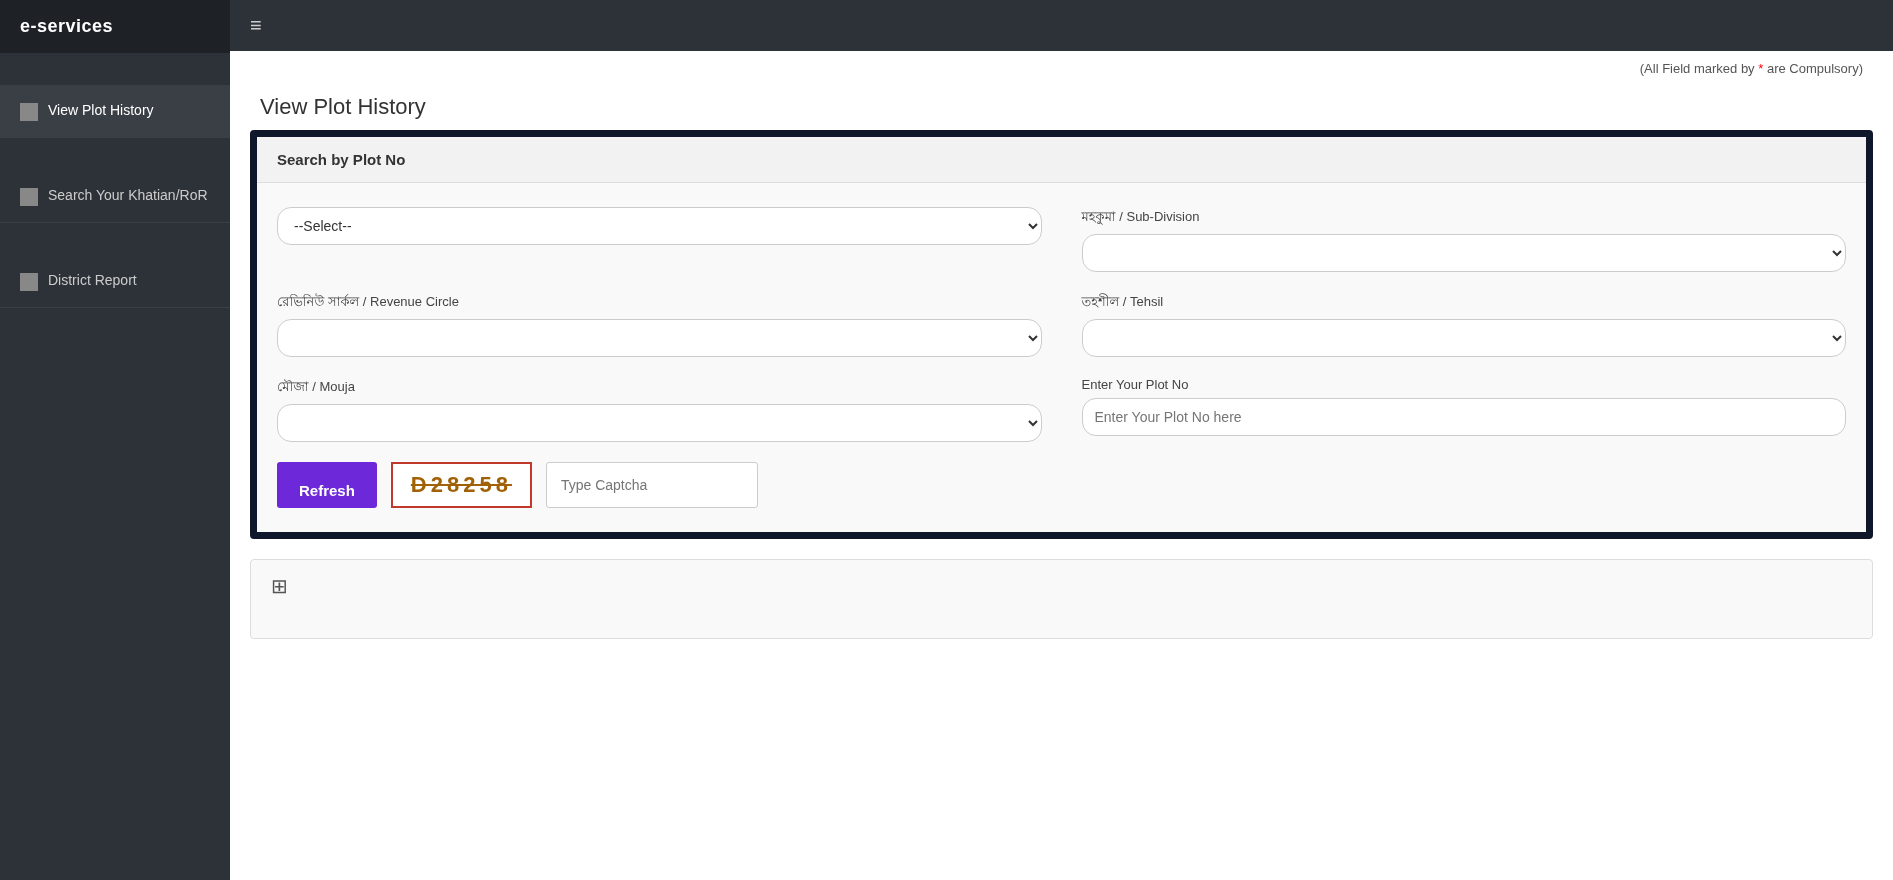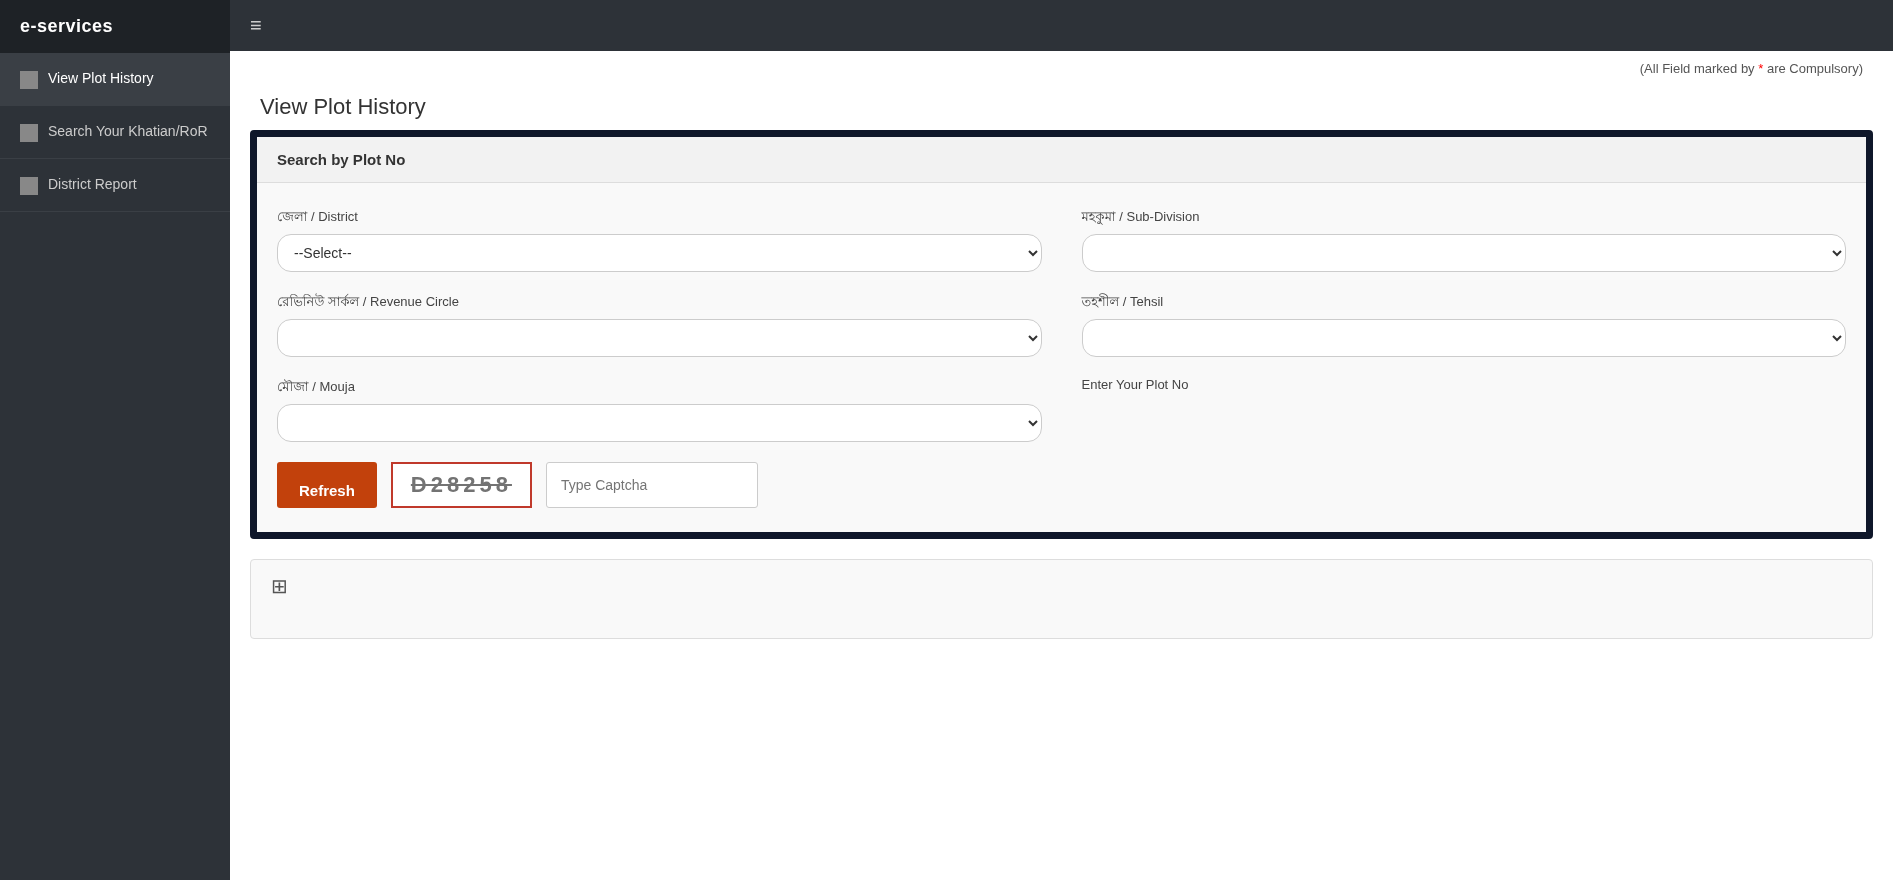--- a/index.html
+++ b/index.html
@@ -6,20 +6,21 @@
     body { font-family: Arial, sans-serif; display: flex; height: 100vh; background: #f4f4f4; }
 
     
     .sidebar {
       width: 230px;
       min-width: 230px;
       background: #2d3238;
       color: #ccc;
       display: flex;
       flex-direction: column;
+      gap: 32px;
     }
     .sidebar-header {
       background: #1e2226;
       padding: 16px 20px;
       color: #fff;
       font-size: 18px;
       font-weight: bold;
       letter-spacing: 0.5px;
     }
     .sidebar-item {
@@ -136,37 +137,37 @@
     .form-select { appearance: auto; }
 
     
     .captcha-row {
       display: flex;
       align-items: center;
       gap: 14px;
       margin-top: 10px;
     }
     .btn-refresh {
-      background: #c2410c;
+      background: #6d28d9;
       color: #fff;
       border: none;
       padding: 20px 22px;
       font-size: 15px;
       font-weight: bold;
       border-radius: 3px;
       cursor: pointer;
       height: 46px;
     }
     .captcha-display {
       border: 2px solid #c0392b;
       padding: 8px 18px;
       font-size: 22px;
       font-weight: bold;
       text-decoration: line-through;
-      color: #737373;
+      color: #a16207;
       background: #fff;
       letter-spacing: 4px;
       min-width: 120px;
       text-align: center;
       height: 46px;
       display: flex;
       align-items: center;
       justify-content: center;
     }
     .captcha-input {
@@ -239,21 +240,20 @@
     </div>
 
     <div class="page-title">View Plot History</div>
 
     <div class="form-card">
       <div class="form-card-header">Search by Plot No</div>
       <div class="form-card-body">
 
         <div class="form-row">
           <div class="form-group">
-            <label class="form-label">জেলা / District</label>
             <select class="form-select">
               <option>--Select--</option>
             </select>
           </div>
           <div class="form-group">
             <label class="form-label">মহকুমা / Sub-Division</label>
             <select class="form-select">
               <option></option>
             </select>
           </div>
@@ -276,20 +276,21 @@
 
         <div class="form-row">
           <div class="form-group">
             <label class="form-label">মৌজা / Mouja</label>
             <select class="form-select">
               <option></option>
             </select>
           </div>
           <div class="form-group">
             <label class="form-label">Enter Your Plot No</label>
+            <input class="form-input" type="text" placeholder="Enter Your Plot No here" style="">
           </div>
         </div>
 
         <div class="captcha-row">
           <button class="btn-refresh">Refresh</button>
           <div class="captcha-display">D28258</div>
           <input class="captcha-input" type="text" placeholder="Type Captcha" style="">
         </div>
 
       </div>

